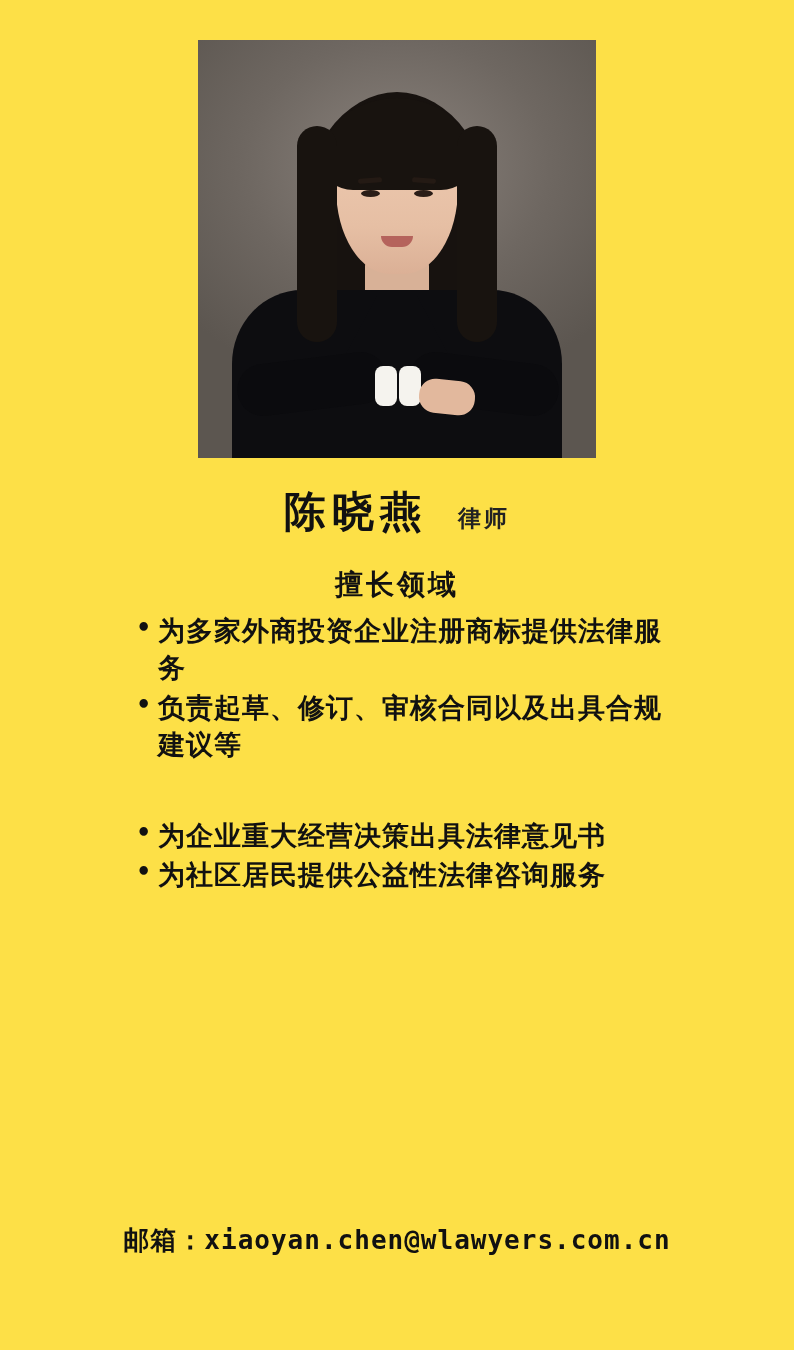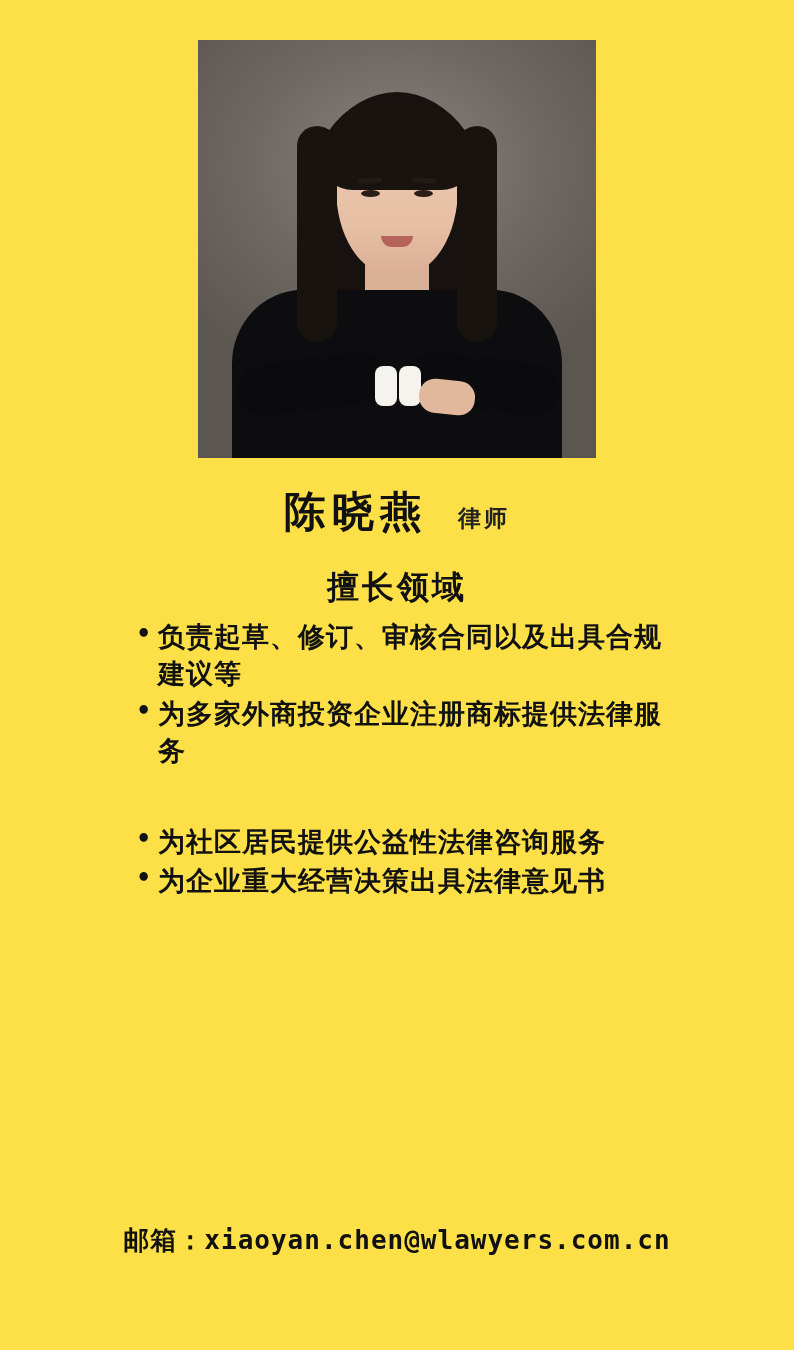--- a/index.html
+++ b/index.html
@@ -218,21 +218,21 @@
   }
 
   .section {
     width: 530px;
     margin-top: 26px;
   }
   .section.second { margin-top: 52px; }
   .section-title {
     text-align: center;
     font-family: "DejaVu Sans", "Liberation Sans", sans-serif;
-    font-size: 32px;
+    font-size: 28px;
     font-weight: 700;
     letter-spacing: 3px;
     color: #111;
     margin-bottom: 8px;
   }
   ul.bullets {
     list-style: none;
     margin: 0;
     padding: 0;
   }
@@ -306,29 +306,29 @@
   </div>
 
   <div class="name-row">
     <div class="name">陈晓燕</div>
     <div class="role">律师</div>
   </div>
 
   <div class="section">
     <div class="section-title">擅长领域</div>
     <ul class="bullets">
+      <li>为多家外商投资企业注册商标提供法律服务</li>
       <li>负责起草、修订、审核合同以及出具合规建议等</li>
-      <li>为多家外商投资企业注册商标提供法律服务</li>
     </ul>
   </div>
 
   <div class="section second">
     <ul class="bullets">
+      <li>为企业重大经营决策出具法律意见书</li>
       <li>为社区居民提供公益性法律咨询服务</li>
-      <li>为企业重大经营决策出具法律意见书</li>
     </ul>
   </div>
 
   <div class="email-row">
     <span class="email-label">邮箱：</span><span>xiaoyan.chen@wlawyers.com.cn</span>
   </div>
 
 </div>
 
 </body></html>

